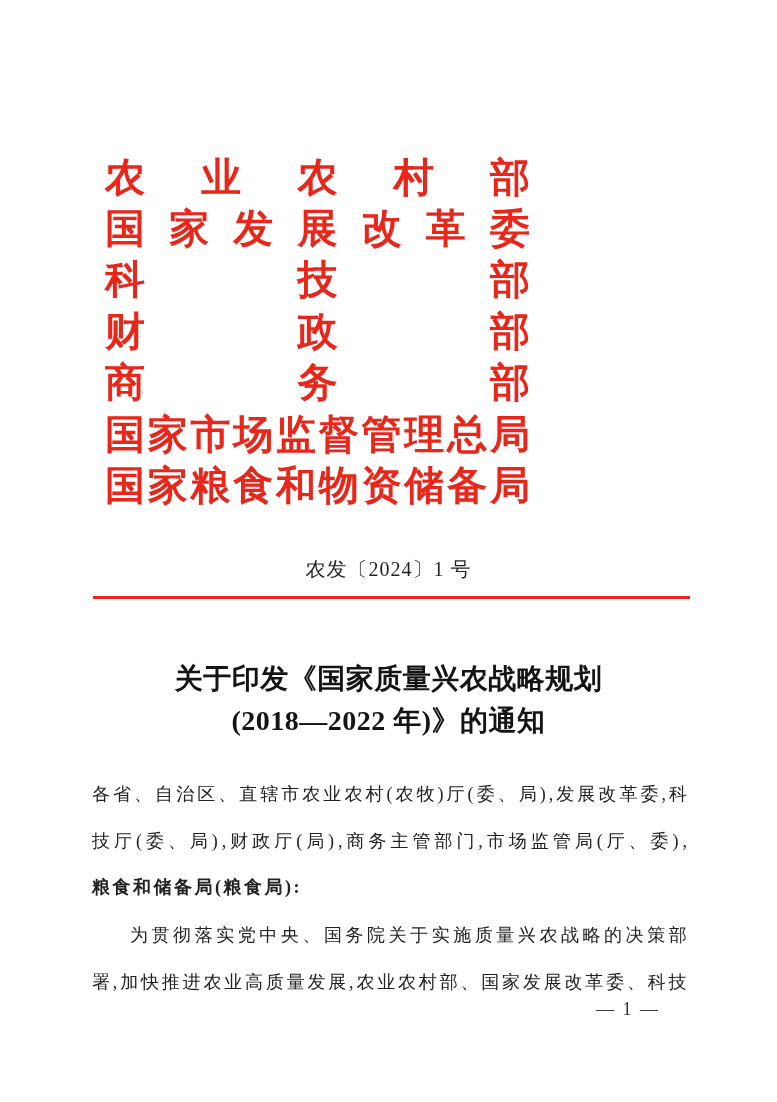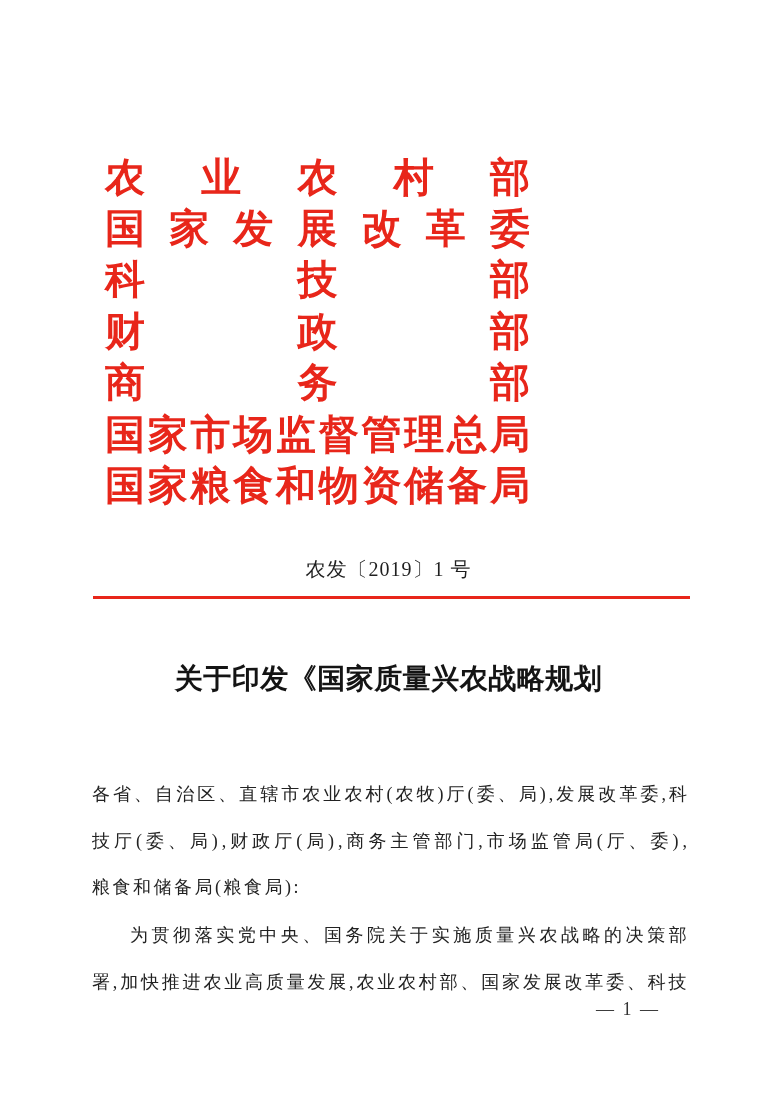--- a/index.html
+++ b/index.html
@@ -95,20 +95,21 @@
   .b-line.justify {
     display: flex;
     justify-content: space-between;
     align-items: center;
   }
   .b-line.justify span { display: block; line-height: 1; }
   .b-line.plain {
     line-height: 47px;
     letter-spacing: 2.5px;
     white-space: nowrap;
+    font-weight: bold;
   }
   .b-line.indent { padding-left: 38px; }
 
   
   .page-number {
     position: absolute;
     left: 596px;
     top: 999px;
     width: 95px;
     font-size: 18px;
@@ -174,26 +175,27 @@
         <span>和</span>
         <span>物</span>
         <span>资</span>
         <span>储</span>
         <span>备</span>
         <span>局</span>
       </div>
   </div>
 
 
-  <div class="doc-number">农发〔2019〕1 号</div>
+  <div class="doc-number">农发〔2024〕1 号</div>
 
   <div class="red-line"></div>
 
   <div class="title">
     <div>关于印发《国家质量兴农战略规划</div>
+    <div>(2018—2022 年)》的通知</div>
   </div>
 
   <div class="body-text">
     <div class="b-line justify">
         <span>各</span>
         <span>省</span>
         <span>、</span>
         <span>自</span>
         <span>治</span>
         <span>区</span>

